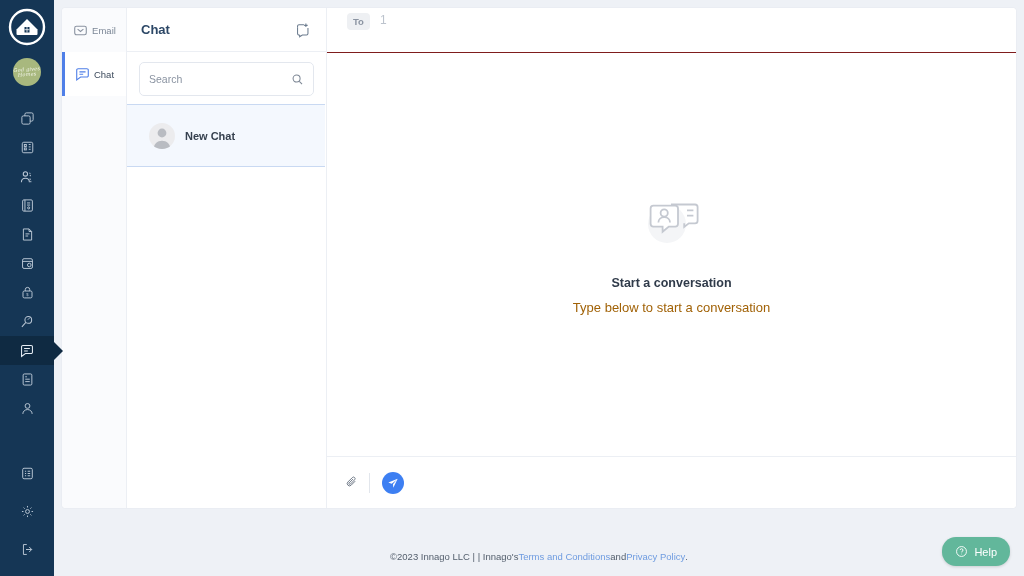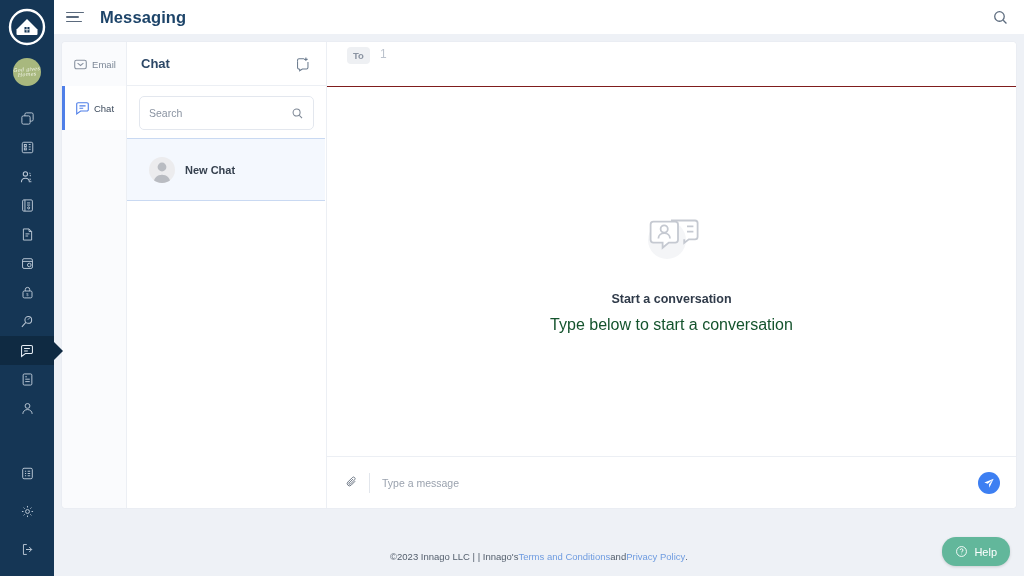--- a/index.html
+++ b/index.html
@@ -170,21 +170,21 @@
   }
   .to-value { font-size: 12px; color: #bcc3cd; }
 
   .chat-body {
     flex: 1; display: flex; flex-direction: column;
     align-items: center; justify-content: center;
     background: #fff; min-height: 0;
   }
   .empty-icon { margin-bottom: 22px; position: relative; }
   .empty-title { font-size: 12.5px; font-weight: bold; color: #303b4a; margin-bottom: 10px; }
-  .empty-sub { font-size: 16px; color: #14532d; }
+  .empty-sub { font-size: 13px; color: #a16207; }
 
   .composer {
     height: 52px; flex: 0 0 52px;
     border-top: 1px solid #eceff4;
     display: flex; align-items: center;
     padding: 0 16px 0 14px; gap: 0;
     background: #fff;
   }
   .clip-btn { width: 22px; display:flex; align-items:center; justify-content:center; cursor:pointer; }
   .composer-divider { width: 1px; height: 20px; background: #e2e6ec; margin: 0 12px 0 6px; }
@@ -349,35 +349,20 @@
         <svg width="15" height="15" viewBox="0 0 20 20" fill="none" stroke="#b9c6d4" stroke-width="1.3">
           <path d="M9 3.4H4.6v13.2H9"></path>
           <path d="M12.2 6.6 15.6 10l-3.4 3.4M15.6 10H8"></path>
         </svg>
       </div>
     </div>
   </div>
 
   <div class="right">
 
-    <div class="topbar">
-      <div class="hamburger">
-        <i></i>
-          <i></i>
-          <i></i>
-      </div>
-      <div class="page-title">Messaging</div>
-      <div class="topbar-spacer"></div>
-      <div class="top-search">
-        <svg width="17" height="17" viewBox="0 0 20 20" fill="none" stroke="#5b6a7d" stroke-width="1.5">
-          <circle cx="8.8" cy="8.8" r="5.6"></circle>
-          <line x1="13.2" y1="13.2" x2="17" y2="17"></line>
-        </svg>
-      </div>
-    </div>
 
     <div class="body-area">
       <div class="card">
 
         <div class="modes">
           <div class="mode">
             <svg width="17" height="17" viewBox="0 0 20 20" fill="none" stroke="#8a93a1" stroke-width="1.3">
               <rect x="3.2" y="5" width="13.6" height="10" rx="2"></rect>
               <path d="M6.6 8.4 10 11.2 13.4 8.4"></path>
             </svg>
@@ -452,21 +437,20 @@
             <div class="empty-sub">Type below to start a conversation</div>
           </div>
 
           <div class="composer">
             <div class="clip-btn">
               <svg width="15" height="15" viewBox="0 0 20 20" fill="none" stroke="#6e7887" stroke-width="1.3">
                 <path d="M13.6 8.2 8.2 13.6a3 3 0 0 1-4.3-4.3L9.8 3.4a2.1 2.1 0 0 1 3 3l-5.7 5.8a1.1 1.1 0 0 1-1.6-1.6l5.2-5.2"></path>
               </svg>
             </div>
             <div class="composer-divider"></div>
-            <input type="text" value="" placeholder="Type a message" style="">
             <div class="send-btn">
               <svg width="12" height="12" viewBox="0 0 16 16">
                 <path d="M14.2 2.2 1.8 7.4l4.4 1.6 6.4-5-4.6 5.7.4 4.6z" fill="#ffffff"></path>
               </svg>
             </div>
           </div>
 
         </div>
       </div>
     </div>

